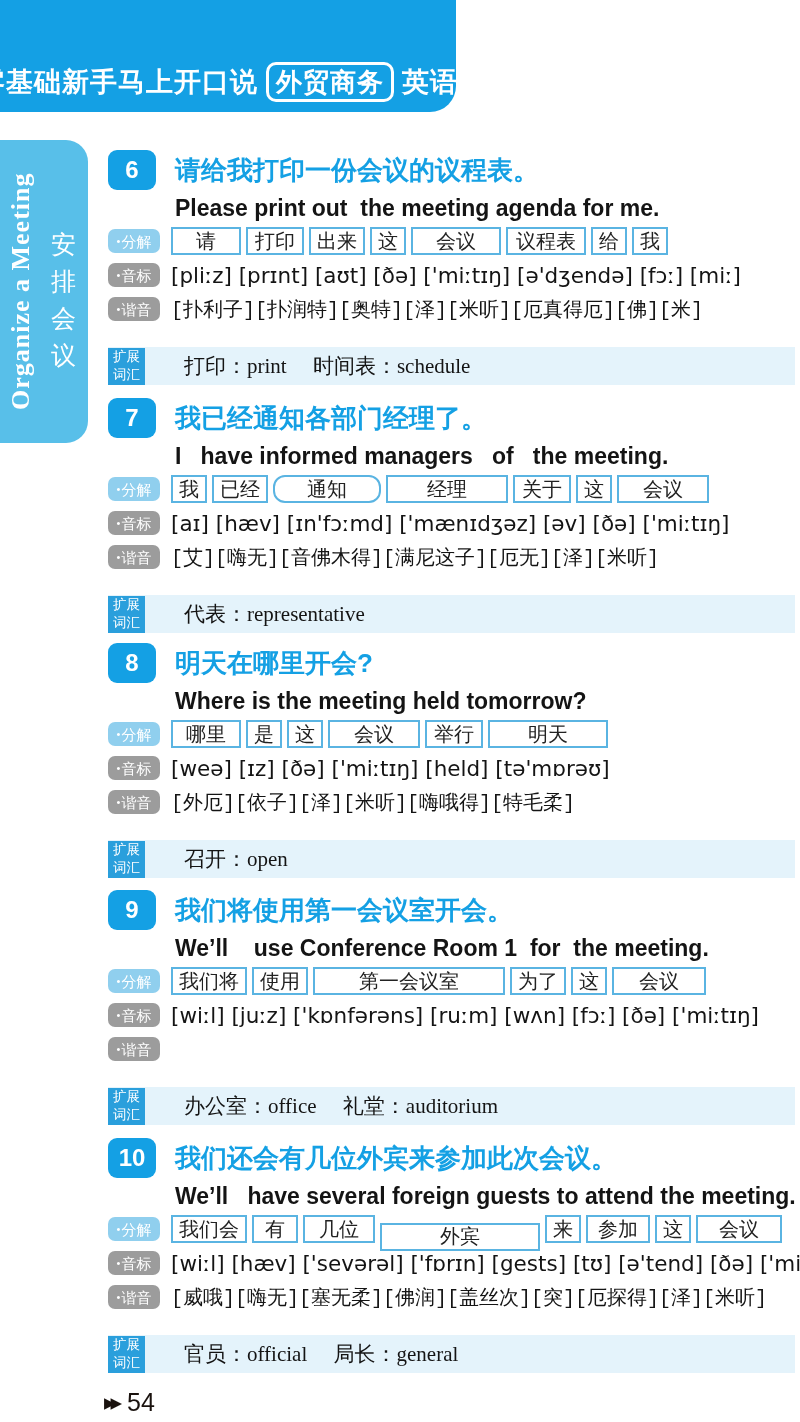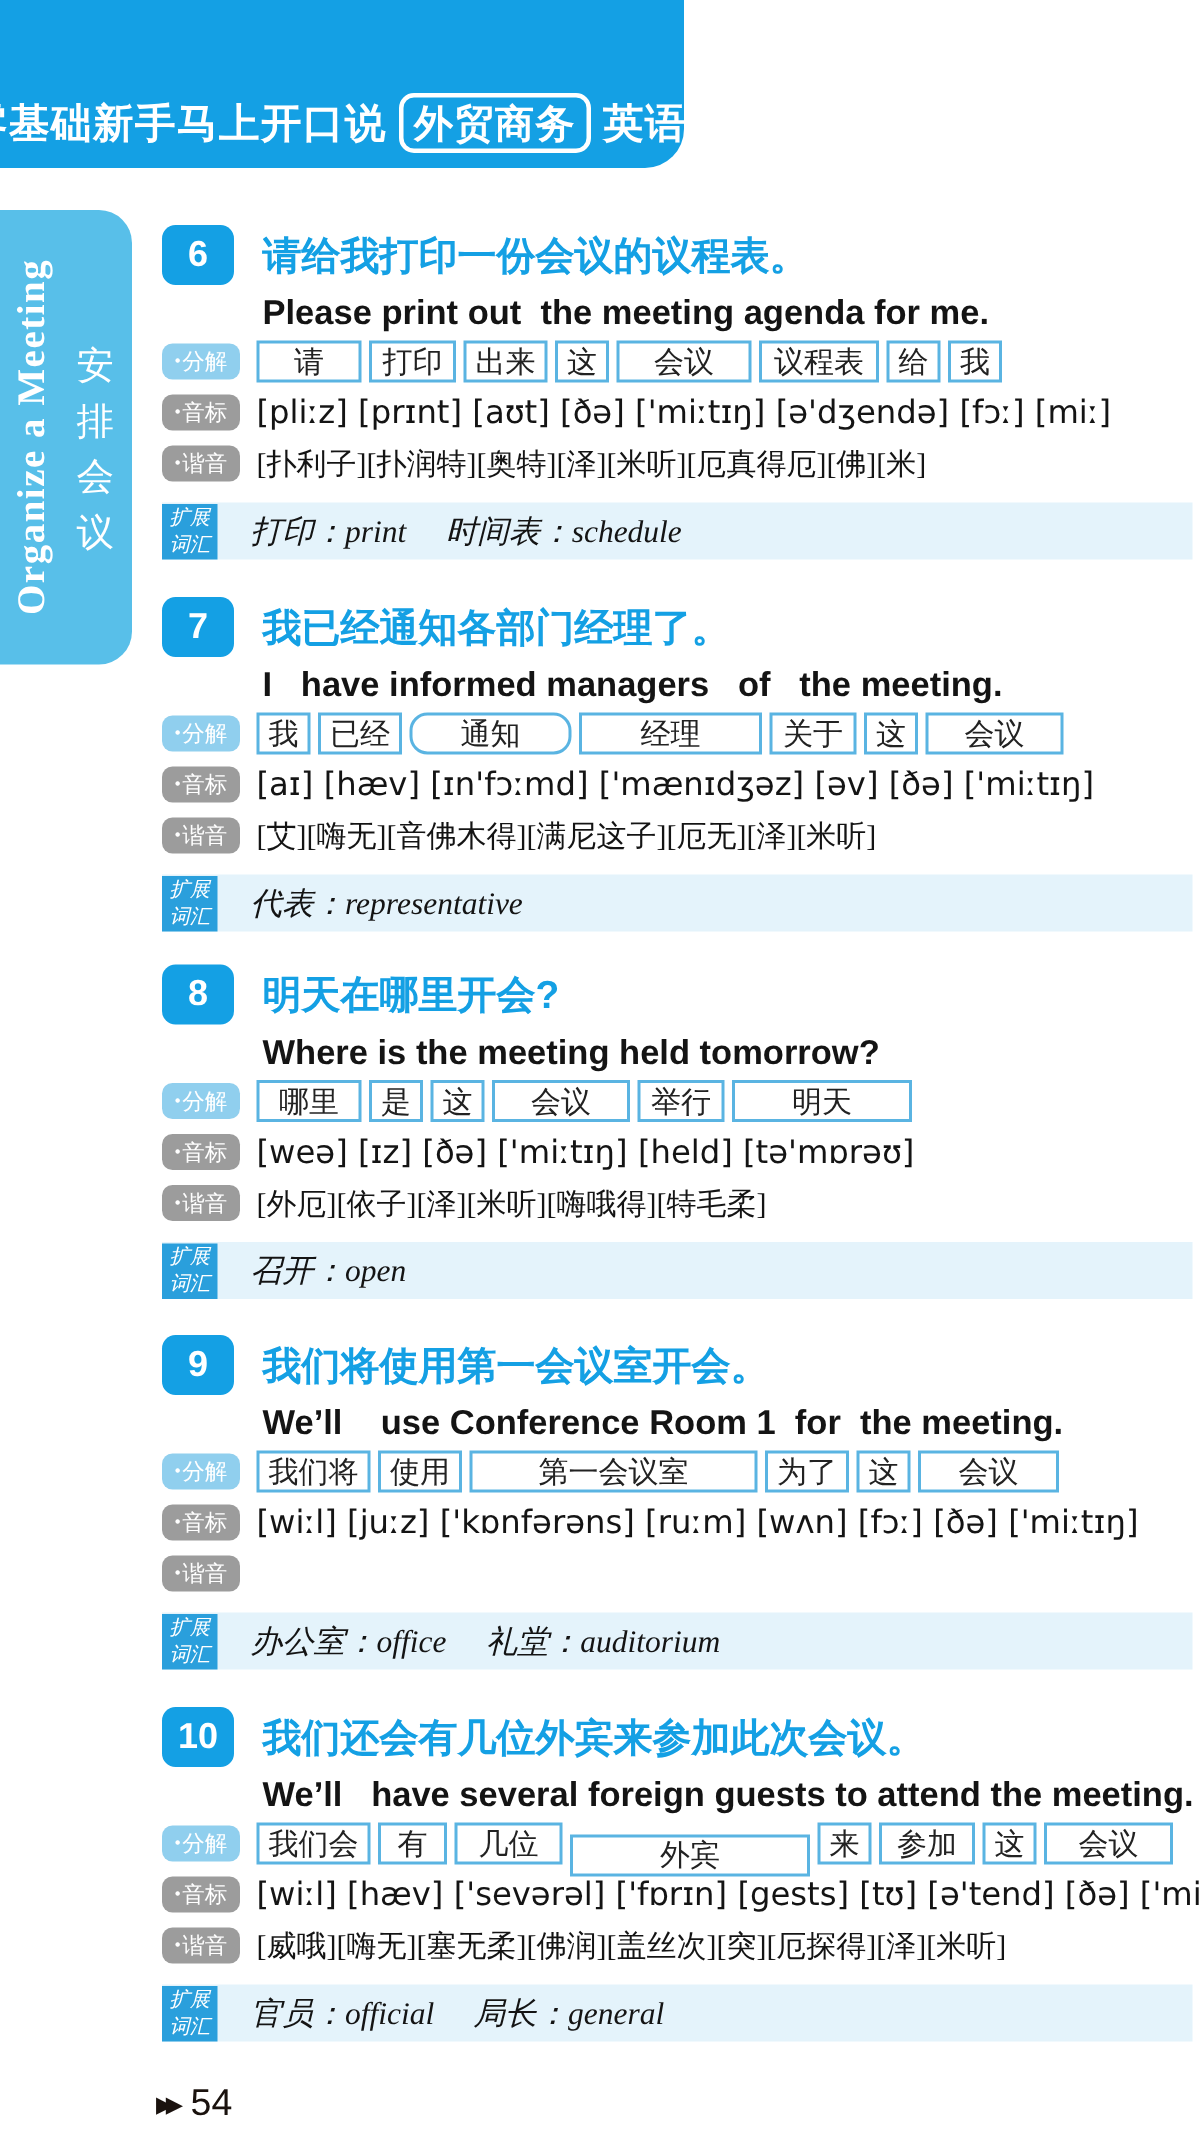--- a/index.html
+++ b/index.html
@@ -40,23 +40,23 @@
   .pill{flex:0 0 auto;width:52px;height:24px;border-radius:7px;color:#fff;font-size:15px;
       display:flex;align-items:center;justify-content:center;gap:1px;line-height:1;}
   .pill .dot{font-size:11px;}
   .pill-blue{background:#90cfee;}
   .pill-gray{background:#9c9c9c;}
   .boxes{display:flex;align-items:center;gap:5px;}
   .wbox{box-sizing:border-box;border:2px solid #5ab4e2;background:#fff;height:28px;
       display:flex;align-items:center;justify-content:center;padding:0 6px;
       font-family:"Liberation Serif",serif;font-size:20px;color:#222;white-space:nowrap;}
   .ipa{font-family:"DejaVu Sans",sans-serif;font-size:21.5px;color:#141414;white-space:pre;}
-  .homo{font-family:Liberation Serif, serif;font-size:20px;color:#141414;white-space:pre;}
-  .vocab-strip{margin-top:9px;background:#e4f3fb;height:38px;display:flex;
-      align-items:center;gap:22px;font-style:italic;}
+  .homo{font-family:Liberation Mono, monospace;font-size:20px;color:#141414;white-space:pre;}
+  .vocab-strip{margin-top:21px;background:#e4f3fb;height:38px;display:flex;
+      align-items:center;gap:39px;}
   .vocab-label{flex:0 0 auto;width:37px;height:37px;background:#2a9fdc;color:#fff;
       font-size:13.5px;line-height:1.3;display:flex;flex-direction:column;
       align-items:center;justify-content:center;}
   .vocab-text{font-family:"Liberation Serif",serif;font-size:21px;color:#141414;
       white-space:pre;}
 
   
   .footer{position:absolute;left:104px;top:1388px;display:flex;align-items:center;gap:4px;
       color:#1a120e;}
   .footer .arrows{font-size:15px;letter-spacing:-5px;padding-right:6px;}

